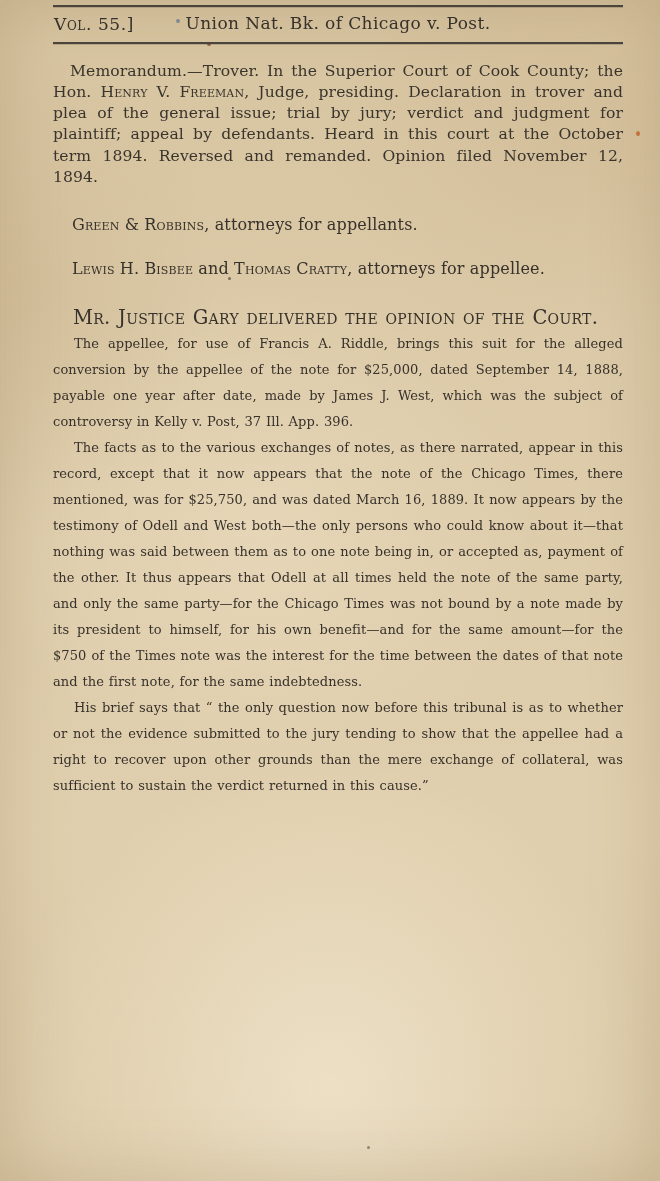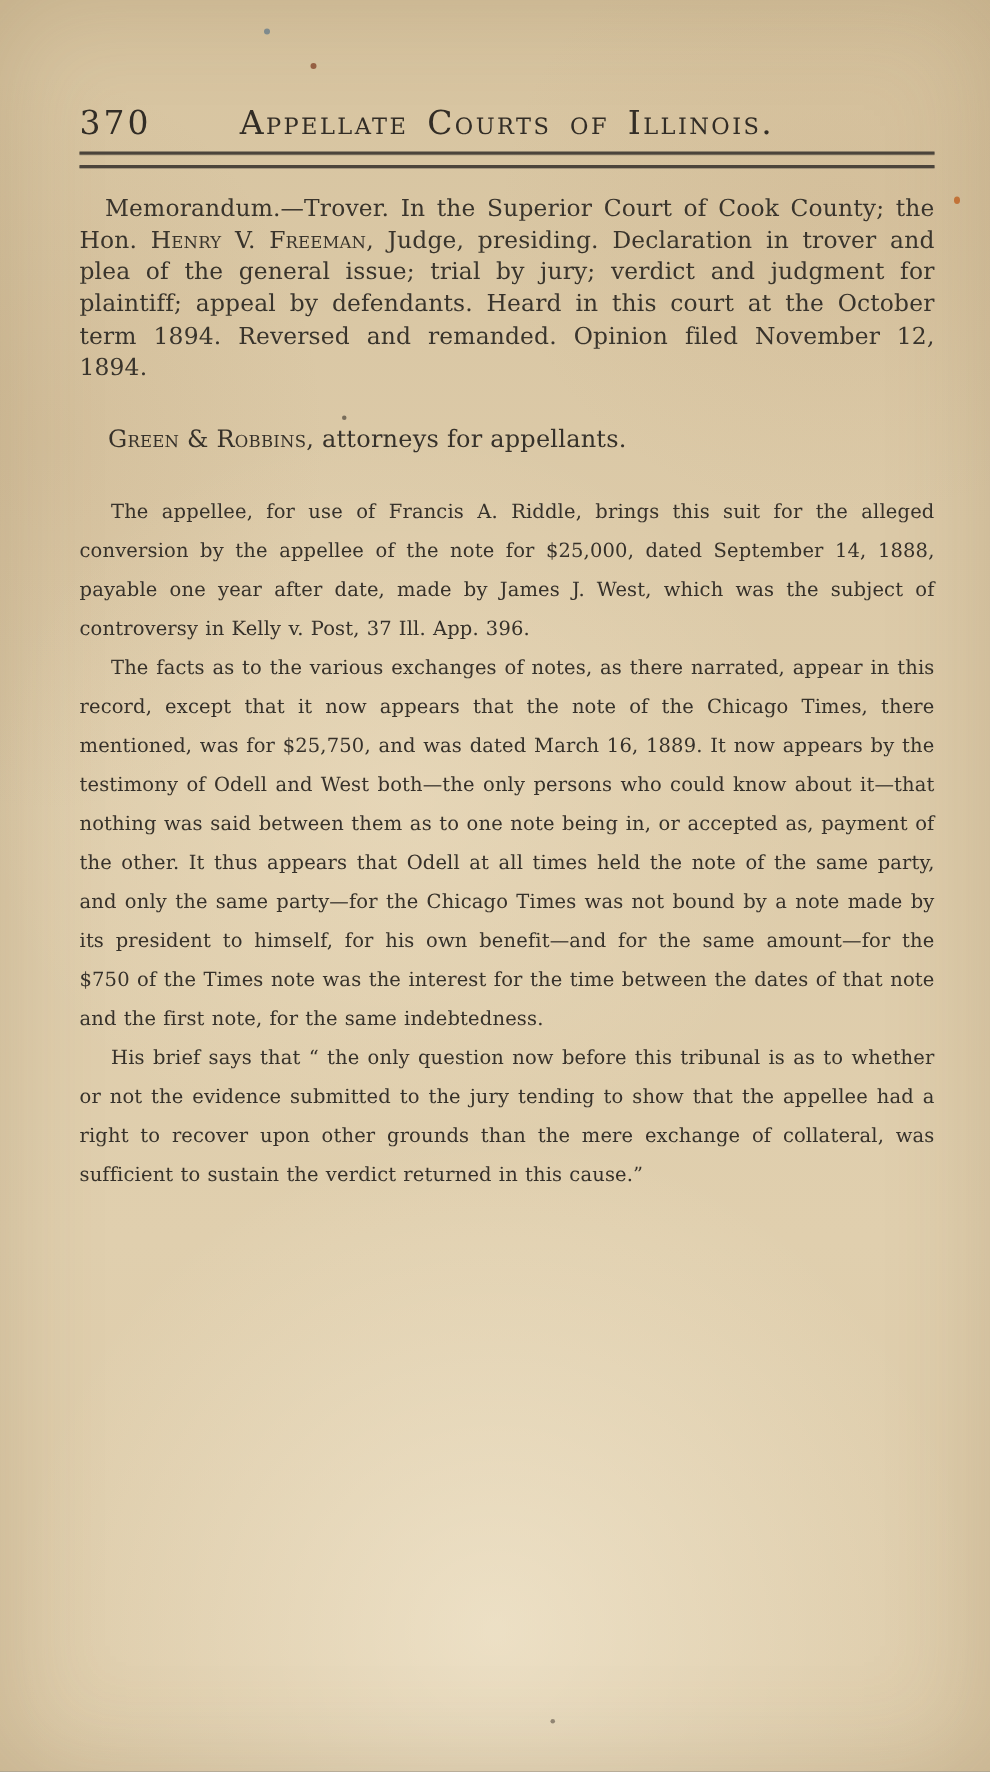--- a/index.html
+++ b/index.html
@@ -86,33 +86,35 @@
 
 <div class="page">
   <div class="speck speck-blue"></div>
   <div class="speck speck-brown"></div>
   <div class="speck speck-orange"></div>
   <div class="speck speck-dark"></div>
   <div class="speck speck-dot"></div>
 
   <div class="content">
 
-    <div class="header-row">
-      <span class="page-number">370</span>
-      <div class="running-title">Appellate Courts of Illinois.</div>
-    </div>
     <div class="rule rule-top"></div>
 
+    <div class="running-head">
+      <span class="volume-label">Vol. 55.]</span>
+      <div class="case-title">Union Nat. Bk. of Chicago v. Post.</div>
+    </div>
     <div class="rule rule-bottom"></div>
 
     <p class="memorandum"><span class="bold">Memorandum.</span><span>—Trover. In the Superior Court of Cook County; the Hon. </span><span class="sc">Henry V. Freeman</span><span>, Judge, presiding. Declaration in trover and plea of the general issue; trial by jury; verdict and judgment for plaintiff; appeal by defendants. Heard in this court at the October term 1894. Reversed and remanded. Opinion filed November 12, 1894.</span></p>
 
     <p class="attorney attorney-appellants"><span class="sc">Green &amp; Robbins</span><span>, attorneys for appellants.</span></p>
 
+    <p class="attorney attorney-appellee"><span class="sc">Lewis H. Bisbee</span><span> and </span><span class="sc">Thomas Cratty</span><span>, attorneys for appellee.</span></p>
 
     <div class="opinion">
+      <p class="delivered-line">Mr. Justice Gary delivered the opinion of the Court.</p>
       <p class="body-par">The appellee, for use of Francis A. Riddle, brings this suit for the alleged conversion by the appellee of the note for $25,000, dated September 14, 1888, payable one year after date, made by James J. West, which was the subject of controversy in Kelly v. Post, 37 Ill. App. 396.</p>
       <p class="body-par">The facts as to the various exchanges of notes, as there narrated, appear in this record, except that it now appears that the note of the Chicago Times, there mentioned, was for $25,750, and was dated March 16, 1889. It now appears by the testimony of Odell and West both—the only persons who could know about it—that nothing was said between them as to one note being in, or accepted as, payment of the other. It thus appears that Odell at all times held the note of the same party, and only the same party—for the Chicago Times was not bound by a note made by its president to himself, for his own benefit—and for the same amount—for the $750 of the Times note was the interest for the time between the dates of that note and the first note, for the same indebtedness.</p>
       <p class="body-par">His brief says that “ the only question now before this tribunal is as to whether or not the evidence submitted to the jury tending to show that the appellee had a right to recover upon other grounds than the mere exchange of collateral, was sufficient to sustain the verdict returned in this cause.”</p>
     </div>
 
   </div>
 </div>
 
 </body></html>

